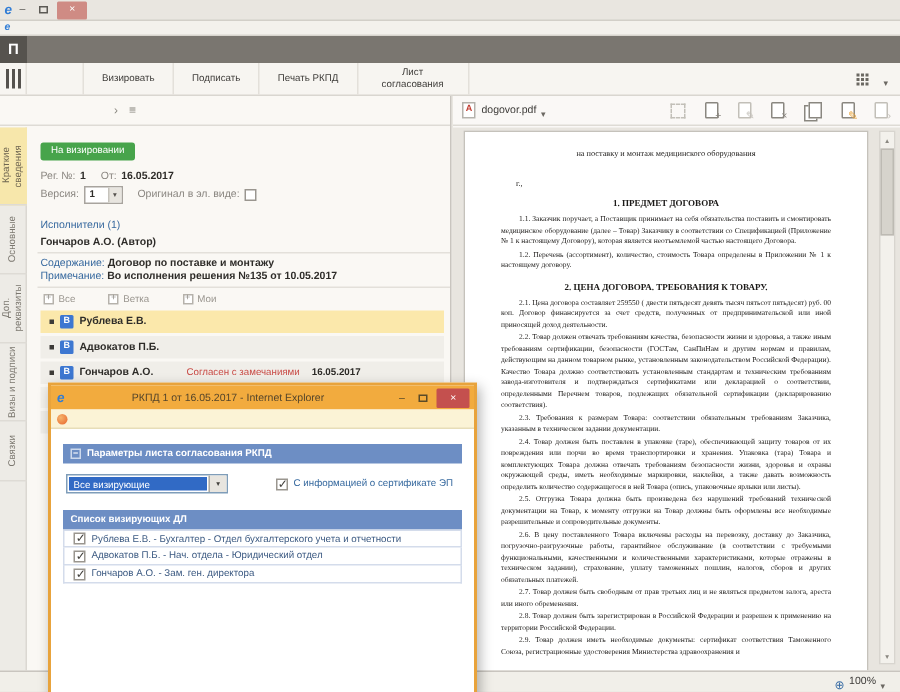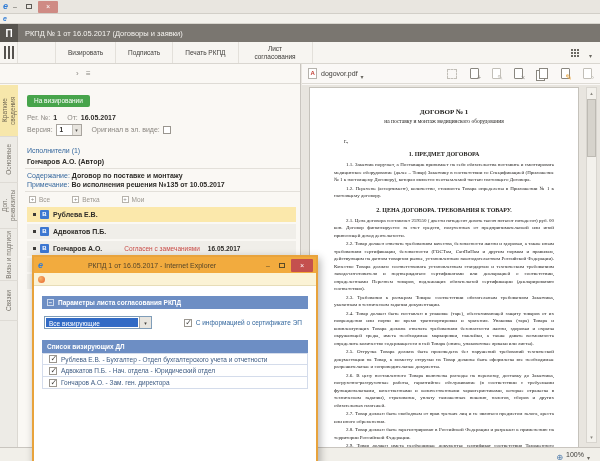--- a/index.html
+++ b/index.html
@@ -206,21 +206,20 @@
       <i class="glyph-x"></i>
     </span>
 </div>
 
 <div id="browser-row">
   <span class="ie-e"></span>
 </div>
 
 <div id="app-header">
   <div id="app-logo">П</div>
-  <span class="app-title">РКПД №  1 от 16.05.2017 (Договоры и заявки)</span>
 </div>
 
 <div id="toolbar">
   <div id="menu-bars">
       <i></i>
       <i></i>
       <i></i>
     </div>
   <div class="tb-spacer"></div>
   <div class="tb-btn">Визировать</div>
@@ -361,21 +360,20 @@
           <span class="mk">✎</span>
         </span>
       <span class="pg dis">
           <span class="mk">›</span>
         </span>
     </div>
   </div>
 
   <div id="doc-area">
     <div id="doc-page">
-      <div class="doc-title">ДОГОВОР № 1</div>
       <div class="doc-sub">на поставку и монтаж медицинского оборудования</div>
       <div class="doc-place">г.,</div>
       <div class="doc-h">1. ПРЕДМЕТ ДОГОВОРА</div>
       <div class="doc-p">1.1. Заказчик поручает, а Поставщик принимает на себя обязательства поставить и смонтировать медицинское оборудование (далее – Товар) Заказчику в соответствии со Спецификацией (Приложение № 1 к настоящему Договору), которая является неотъемлемой частью настоящего Договора.</div>
       <div class="doc-p">1.2. Перечень (ассортимент), количество, стоимость Товара определены в Приложении № 1 к настоящему договору.</div>
       <div class="doc-h">2. ЦЕНА ДОГОВОРА. ТРЕБОВАНИЯ К ТОВАРУ.</div>
       <div class="doc-p">2.1. Цена договора составляет 259550 ( двести пятьдесят девять тысяч пятьсот пятьдесят) руб. 00 коп. Договор финансируется за счет средств, полученных от предпринимательской или иной приносящей доход деятельности.</div>
       <div class="doc-p">2.2. Товар должен отвечать требованиям качества, безопасности жизни и здоровья, а также иным требованиям сертификации, безопасности (ГОСТам, СанПиНам и другим нормам и правилам, действующим на данном товарном рынке, установленным законодательством Российской Федерации). Качество Товара должно соответствовать установленным стандартам и техническим требованиям завода-изготовителя и подтверждаться сертификатами или декларацией о соответствии, определенными Перечнем товаров, подлежащих обязательной сертификации (декларированию соответствия).</div>
       <div class="doc-p">2.3. Требования к размерам Товара: соответствии обязательным требованиям Заказчика, указанным в техническом задании документации.</div>
       <div class="doc-p">2.4. Товар должен быть поставлен в упаковке (таре), обеспечивающей защиту товаров от их повреждения или порчи во время транспортировки и хранения. Упаковка (тара) Товара и комплектующих Товара должна отвечать требованиям безопасности жизни, здоровья и охраны окружающей среды, иметь необходимые маркировки, наклейки, а также давать возможность определить количество содержащегося в ней Товара (опись, упаковочные ярлыки или листы).</div>

